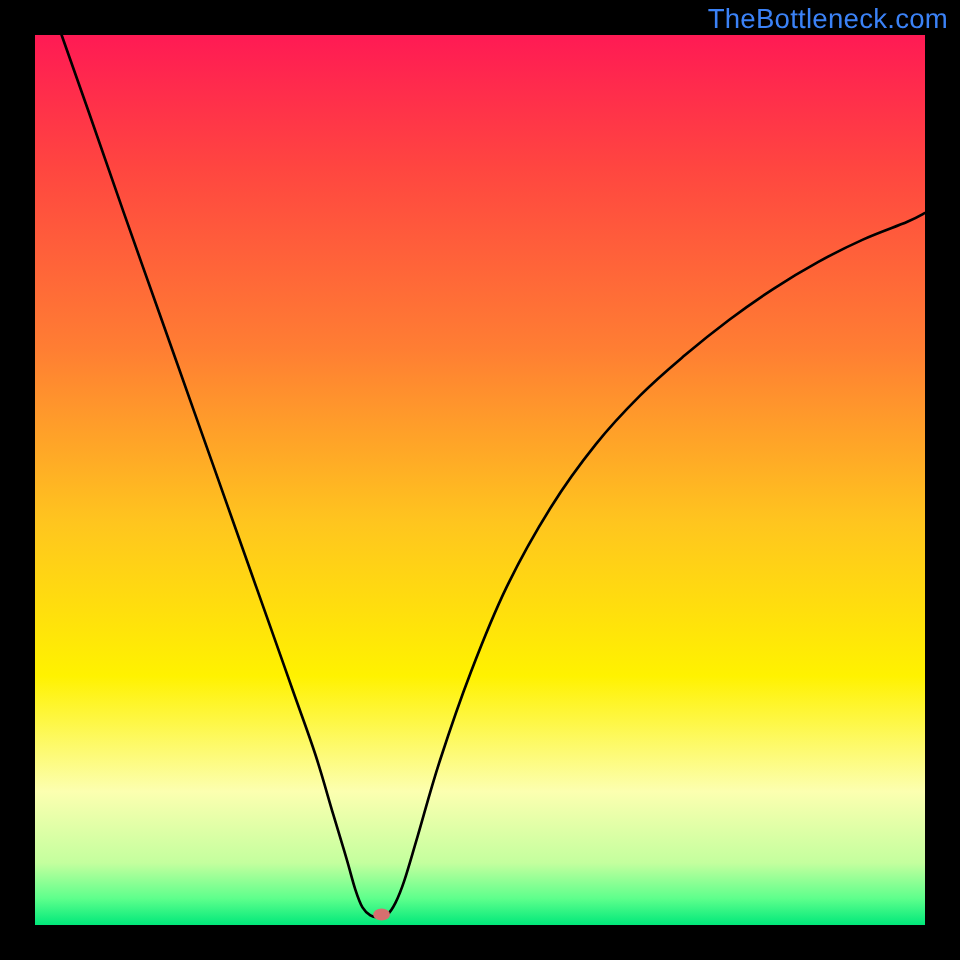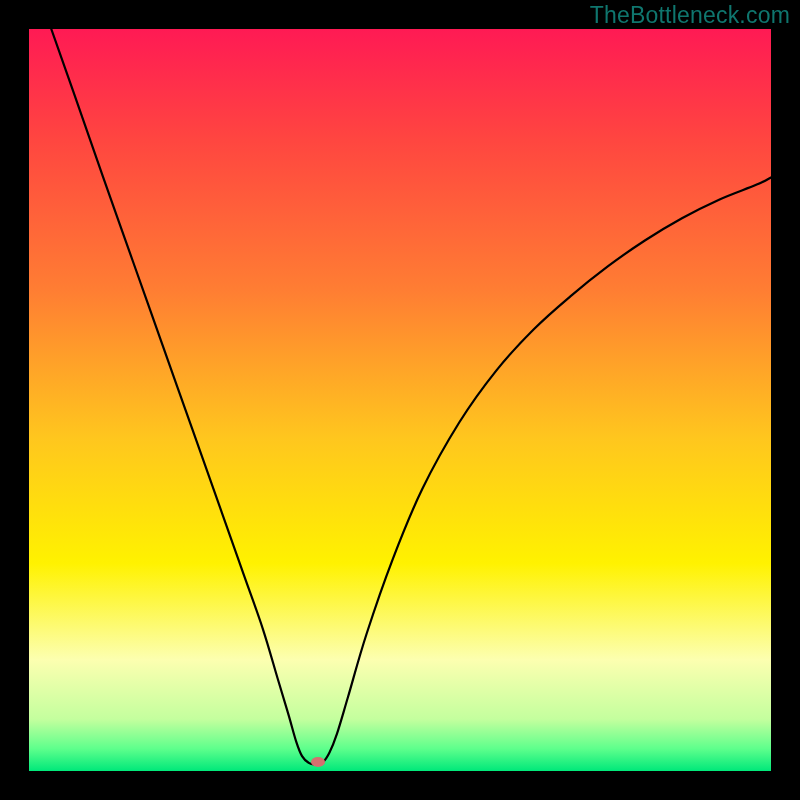--- a/index.html
+++ b/index.html
@@ -16,21 +16,21 @@
     top: 0;
     left: 0;
     width: 800px;
     height: 800px;
     background: #000;
   }
   .watermark {
     position: absolute;
     top: 2px;
     right: 10px;
-    color: #0f766e;
+    color: #3b82f6;
     font-size: 23px;
     font-weight: 500;
     letter-spacing: 0.2px;
     z-index: 50;
   }
   .plot-box {
     position: absolute;
     left: 29px;
     top: 29px;
     width: 742px;

